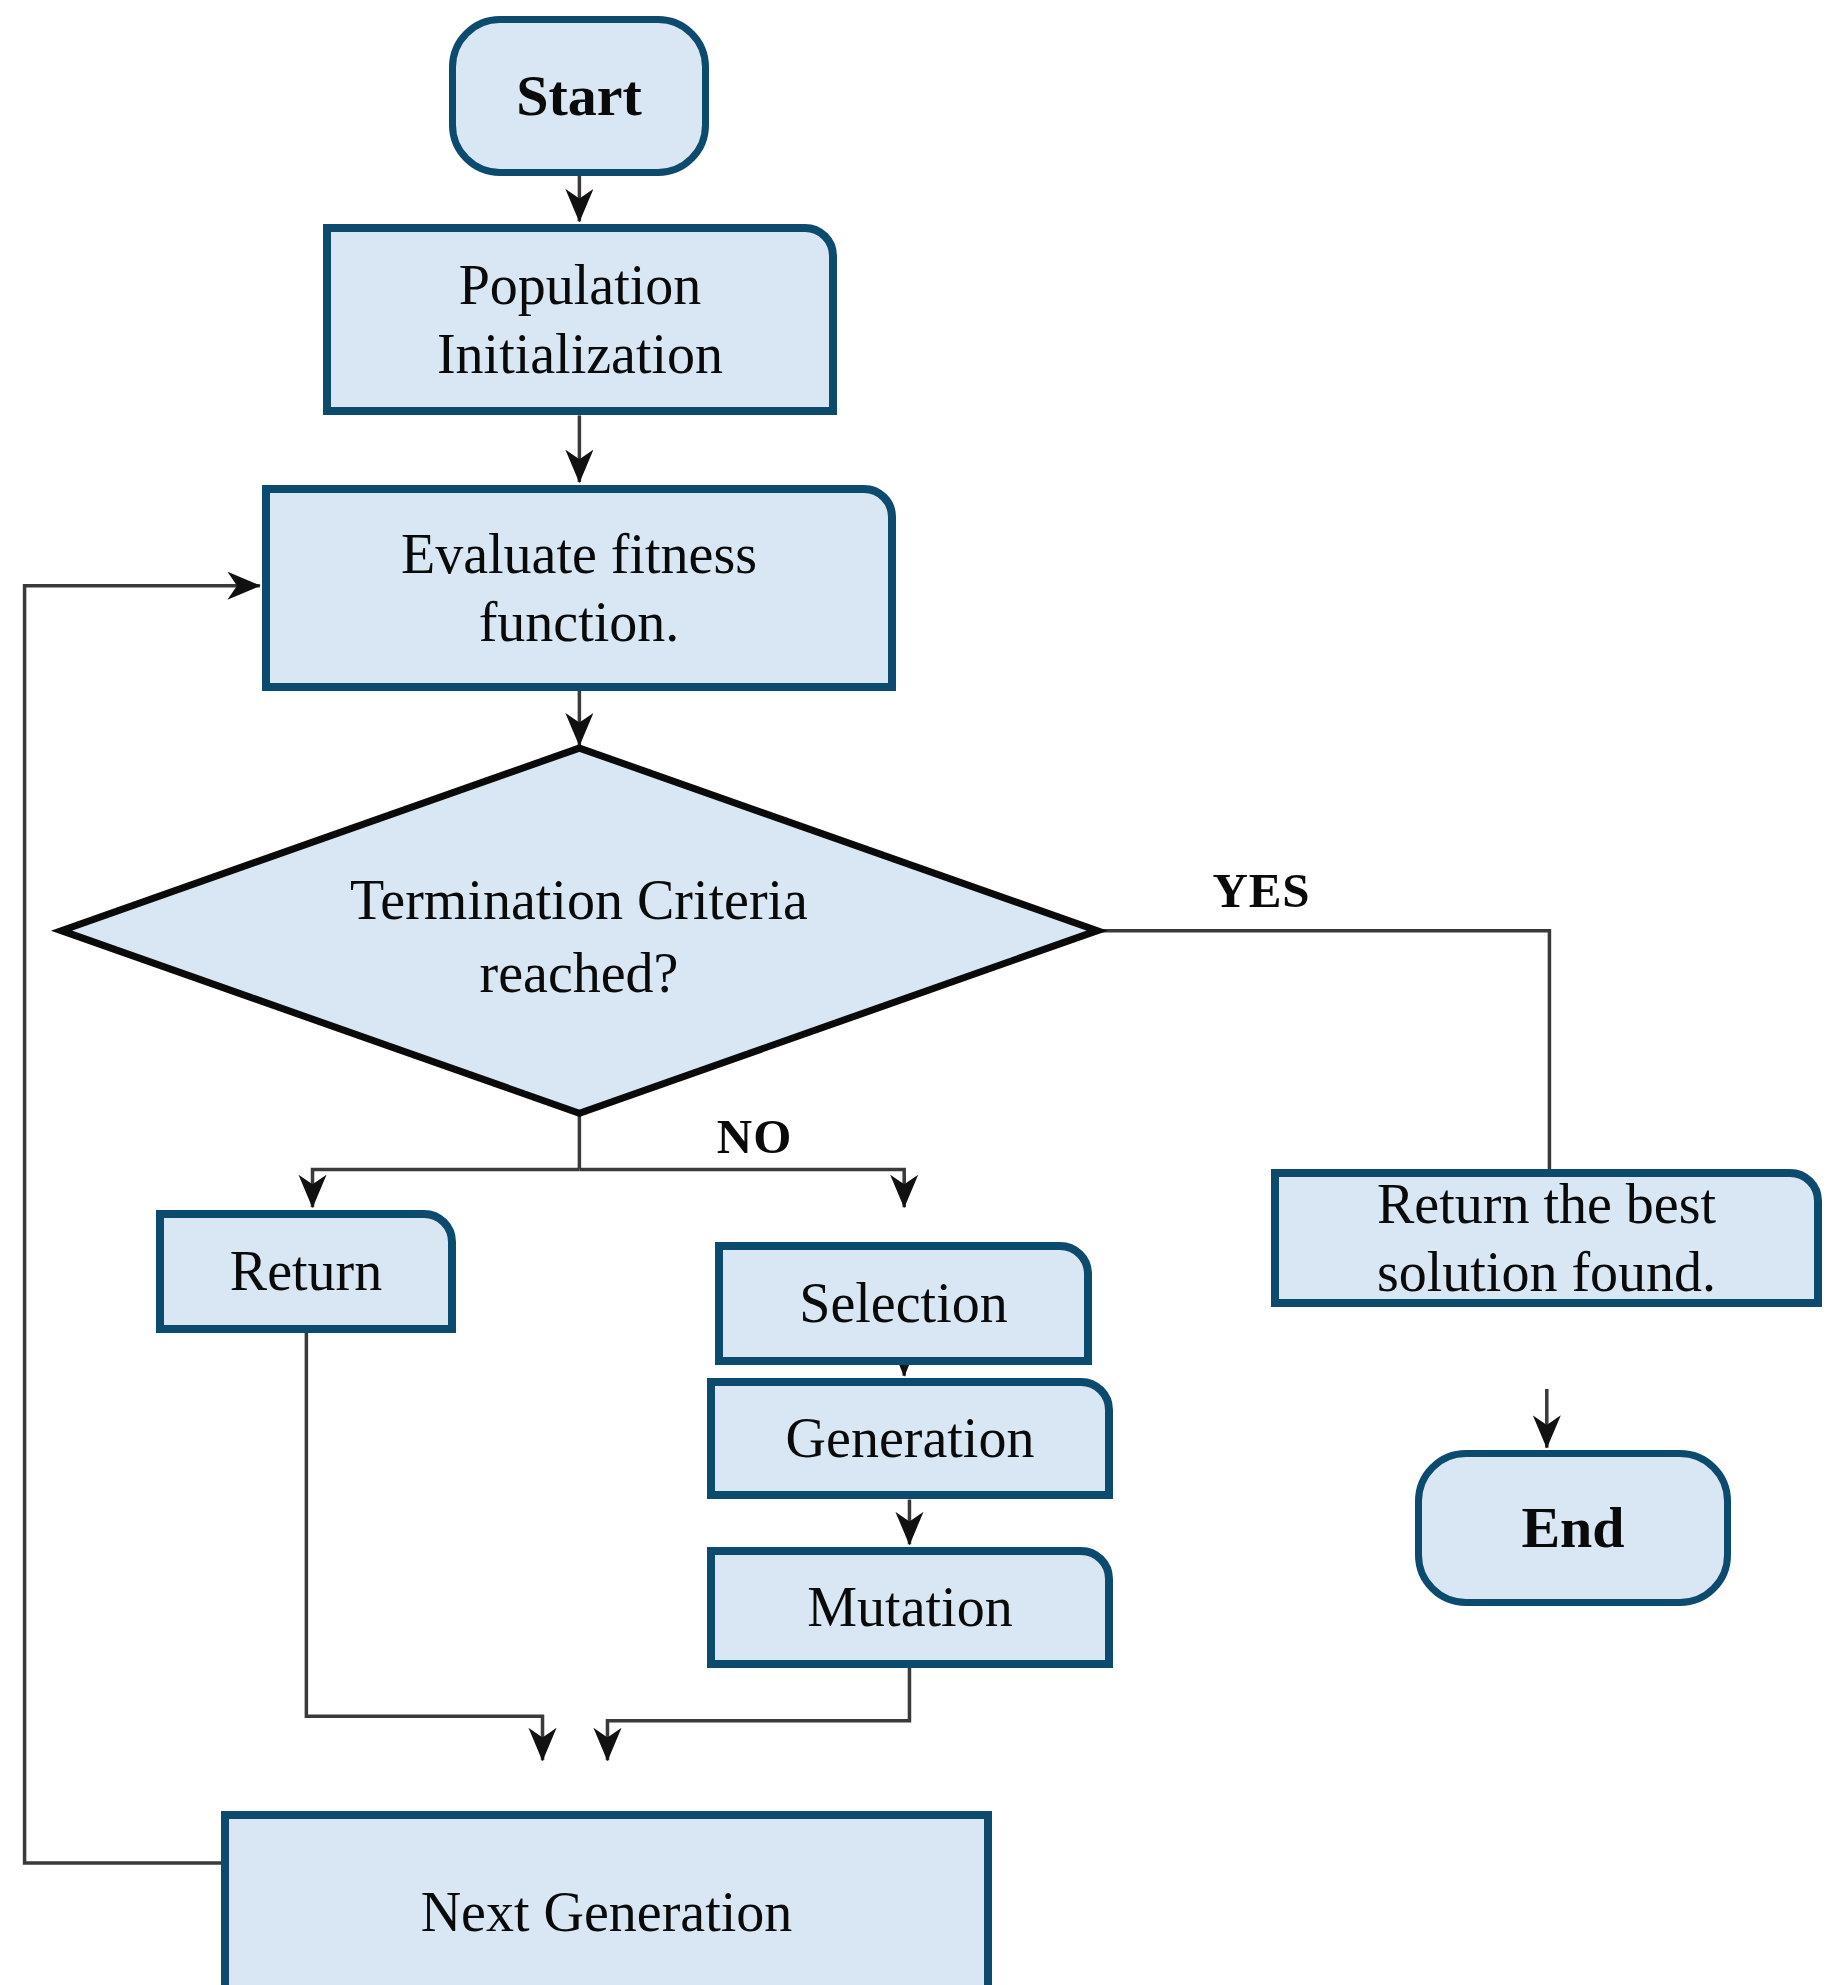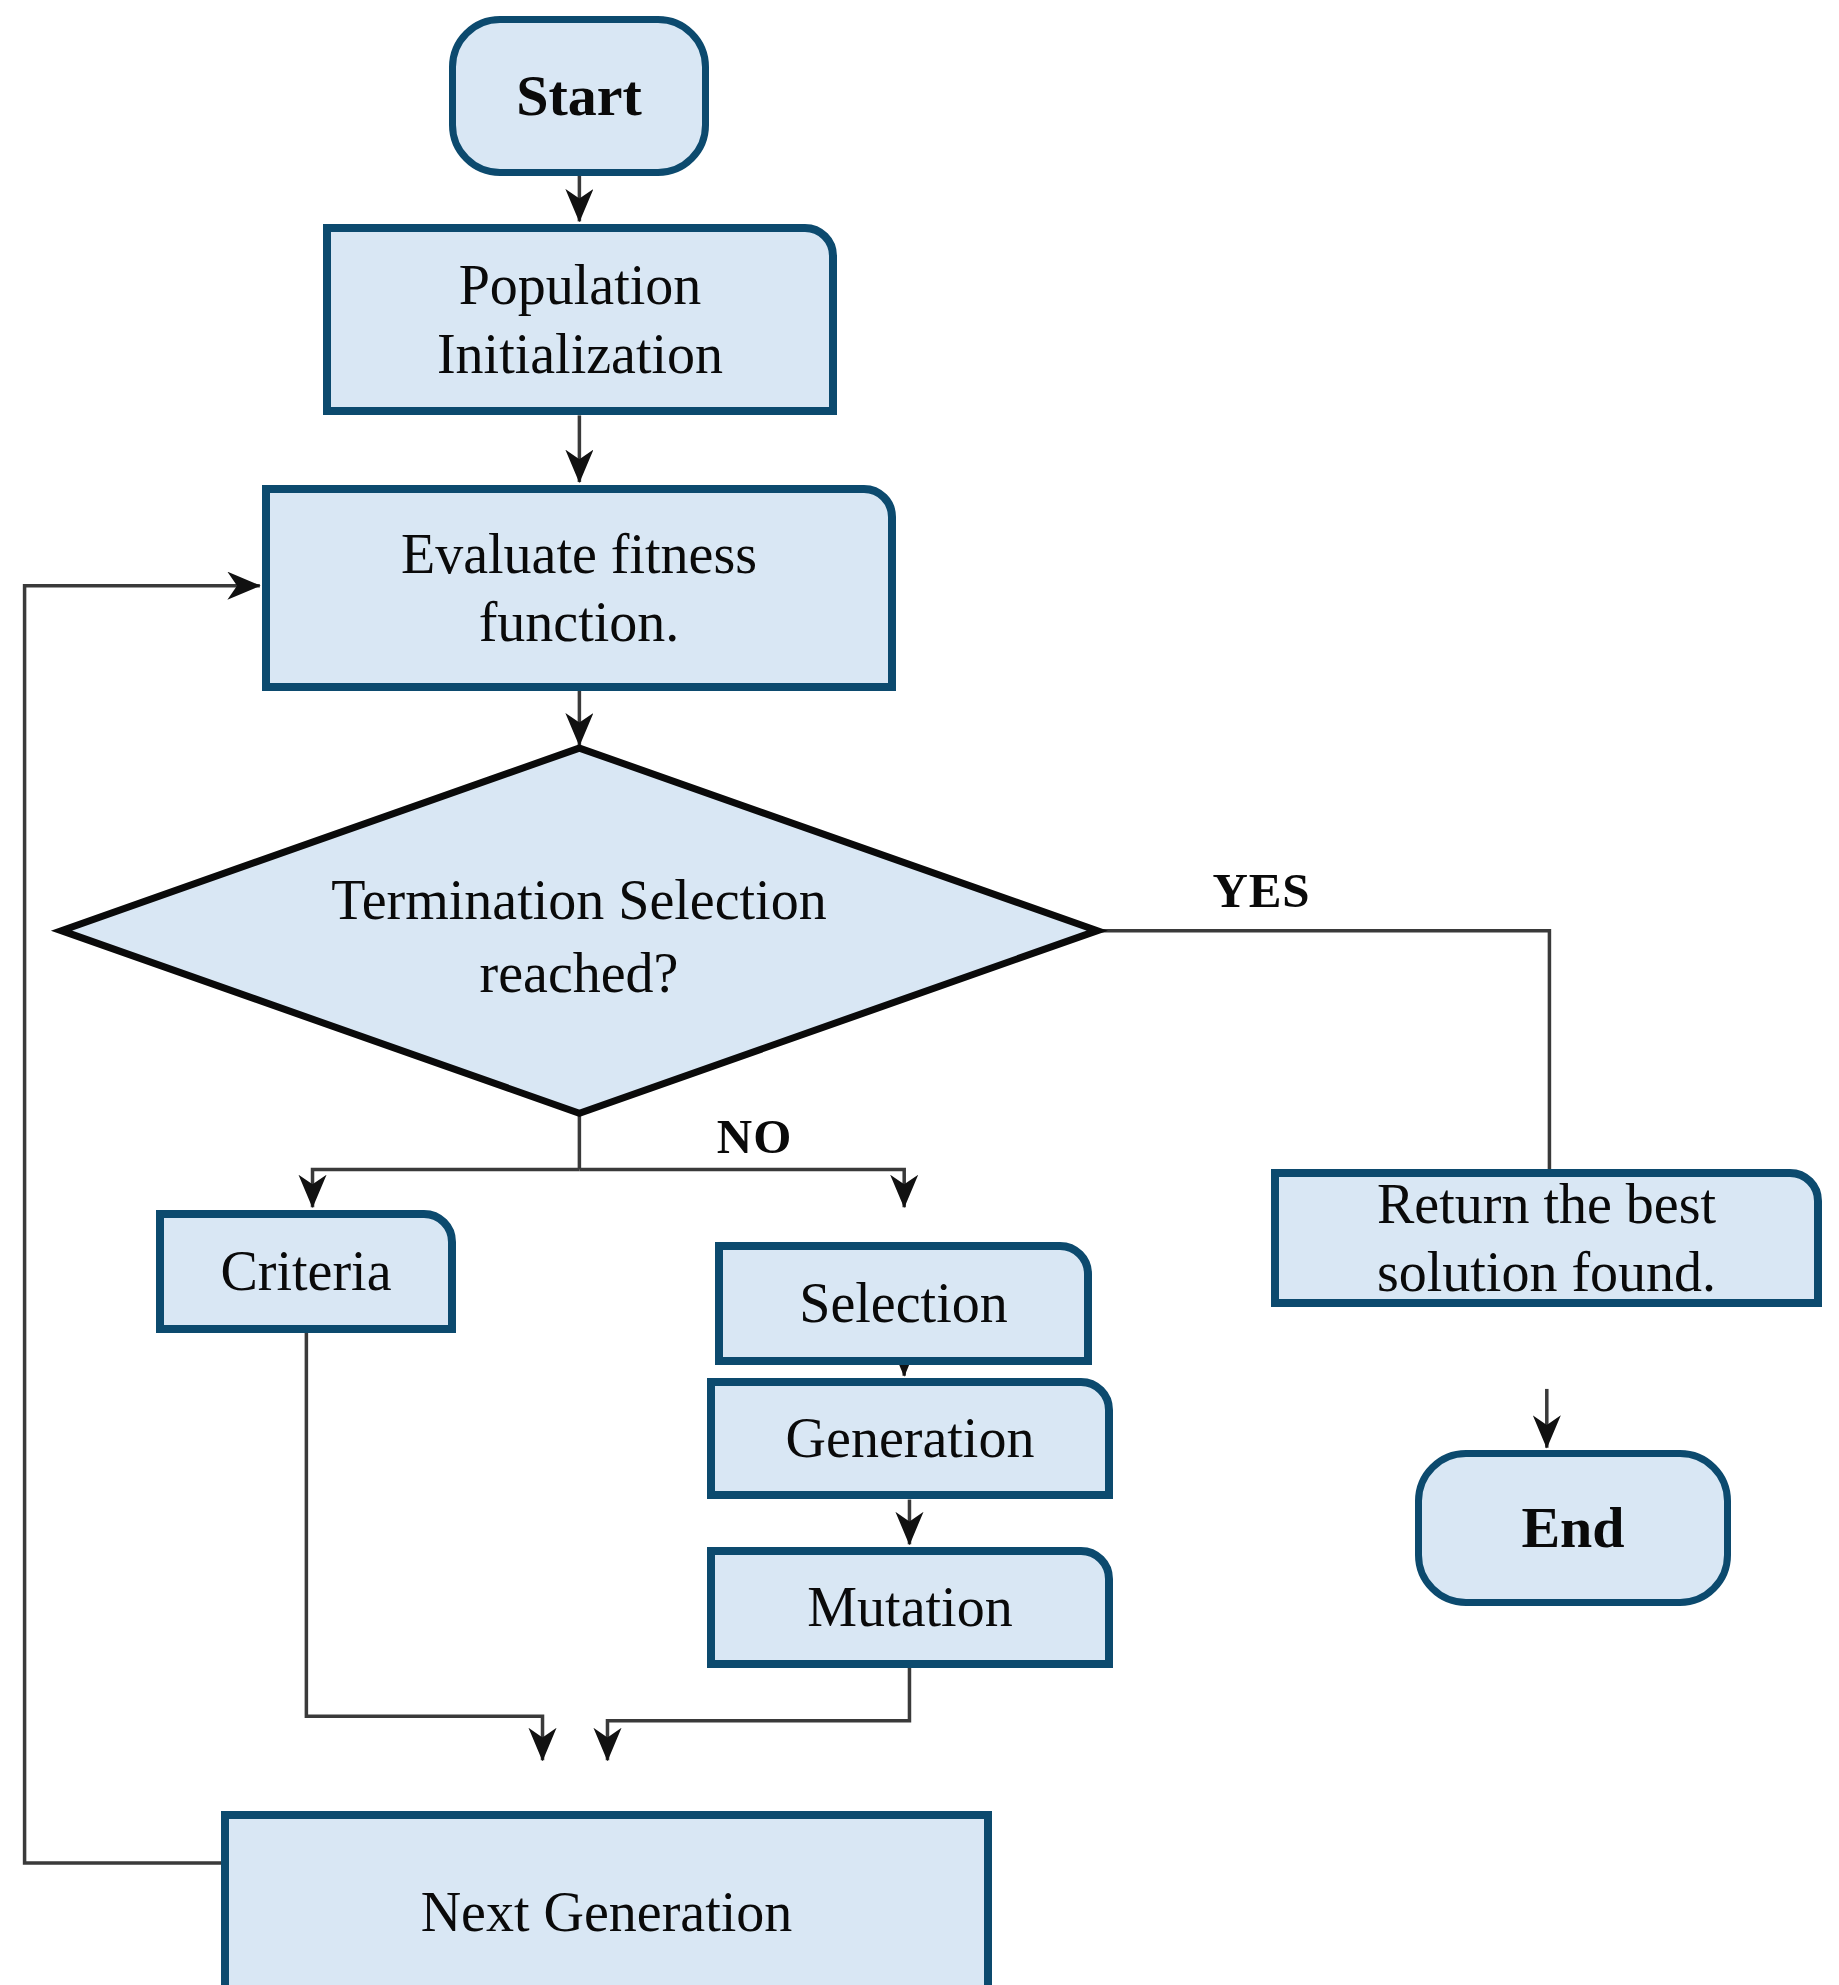--- a/index.html
+++ b/index.html
@@ -123,30 +123,30 @@
 
   <div class="node tr-round" style="left:262px; top:485px; width:634px; height:206px;">
     <div>
       <span>Evaluate fitness</span><br>
       <span>function.</span>
     </div>
   </div>
 
   <div class="decision-label" style="left:184px; top:860px; width:790px; height:154px;">
     <div>
-      <span>Termination Selection</span><br>
+      <span>Termination Criteria</span><br>
       <span>reached?</span>
     </div>
   </div>
 
   <div class="edge-label" style="left:1167px; top:862px; width:189px;">YES</div>
   <div class="edge-label" style="left:693px; top:1108px; width:123px;">NO</div>
 
   <div class="node tr-round" style="left:156px; top:1210px; width:300px; height:123px;">
-    <span>Criteria</span>
+    <span>Return</span>
   </div>
 
   <div class="node tr-round" style="left:715px; top:1210px; width:377px; height:123px;margin-top:32px;">
     <span>Selection</span>
   </div>
 
   <div class="node tr-round" style="left:707px; top:1378px; width:406px; height:121px;">
     <span>Generation</span>
   </div>
 

